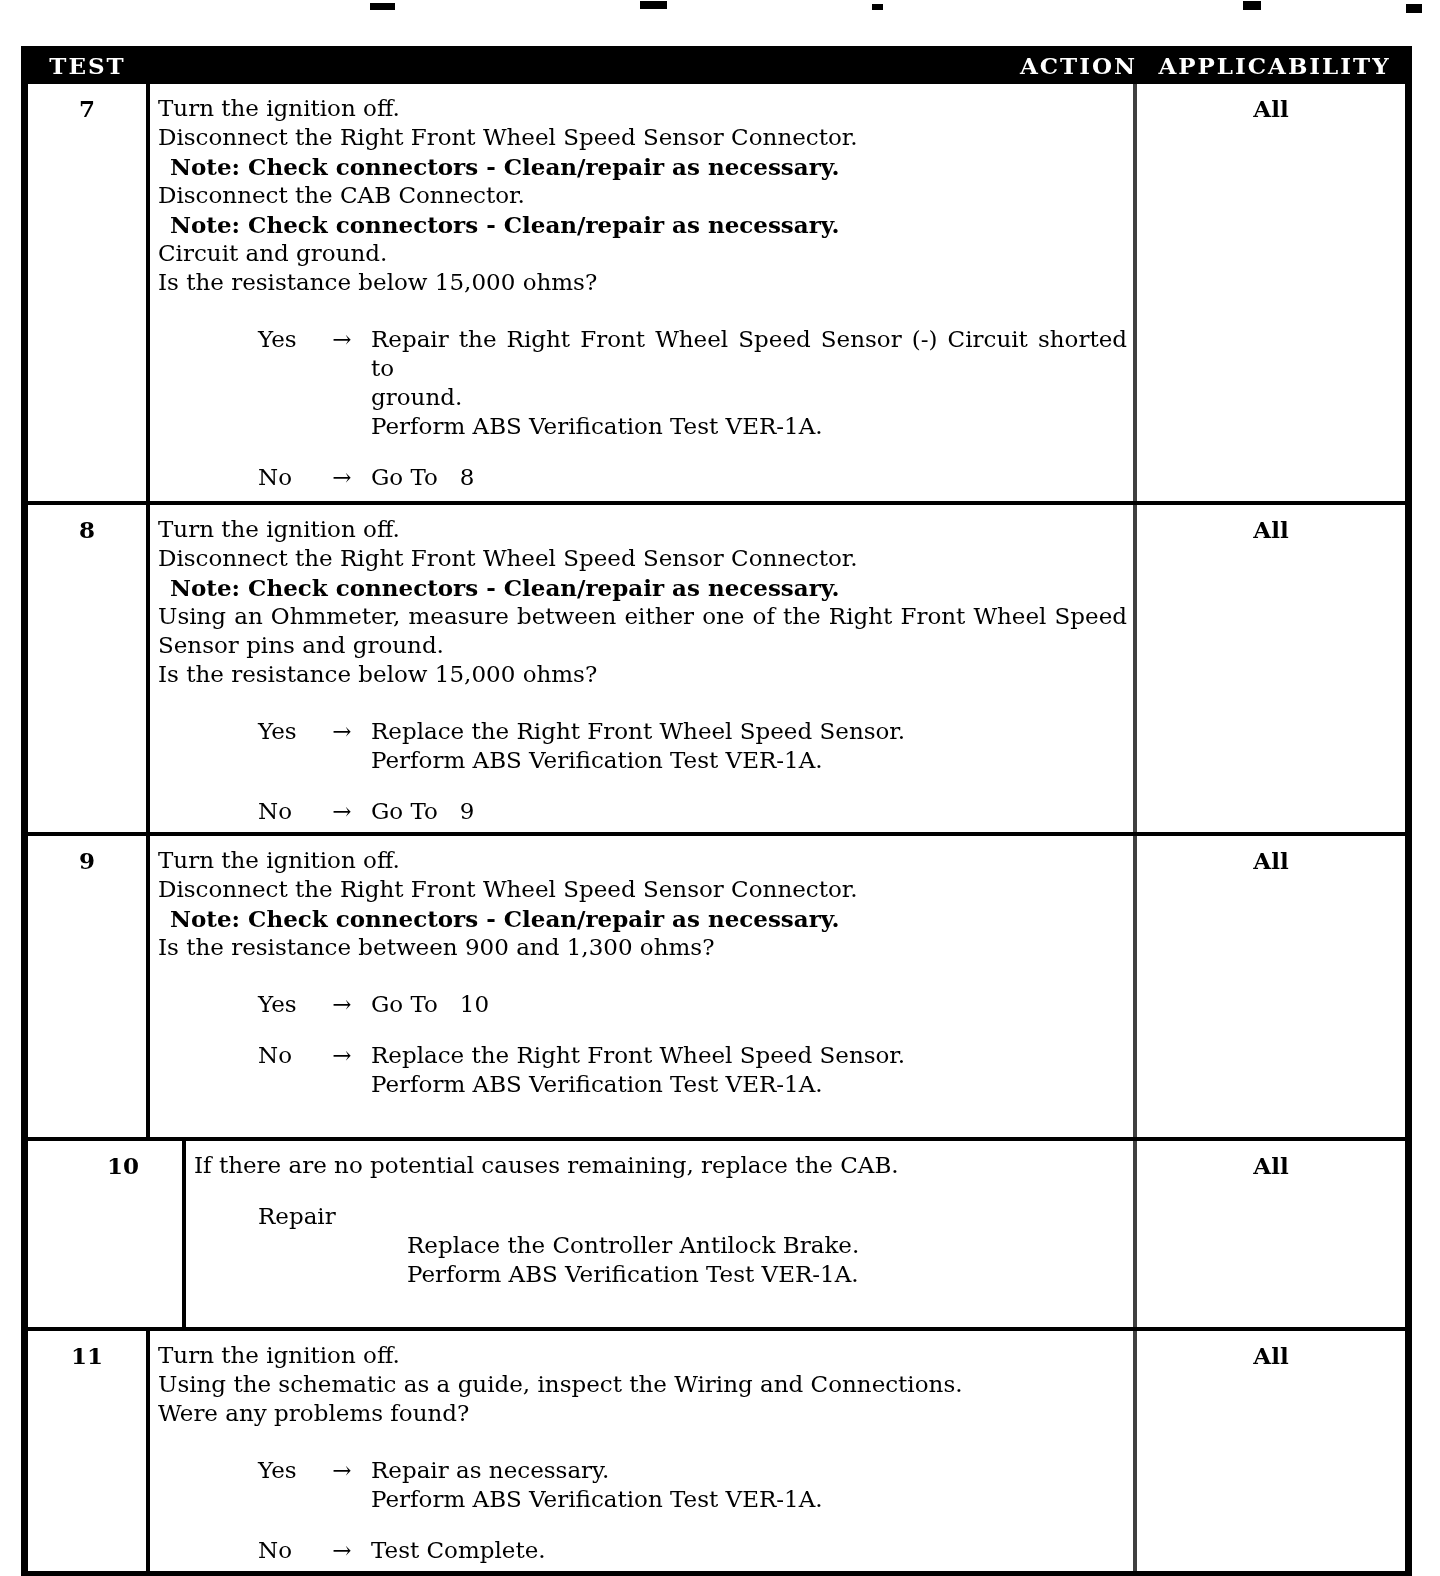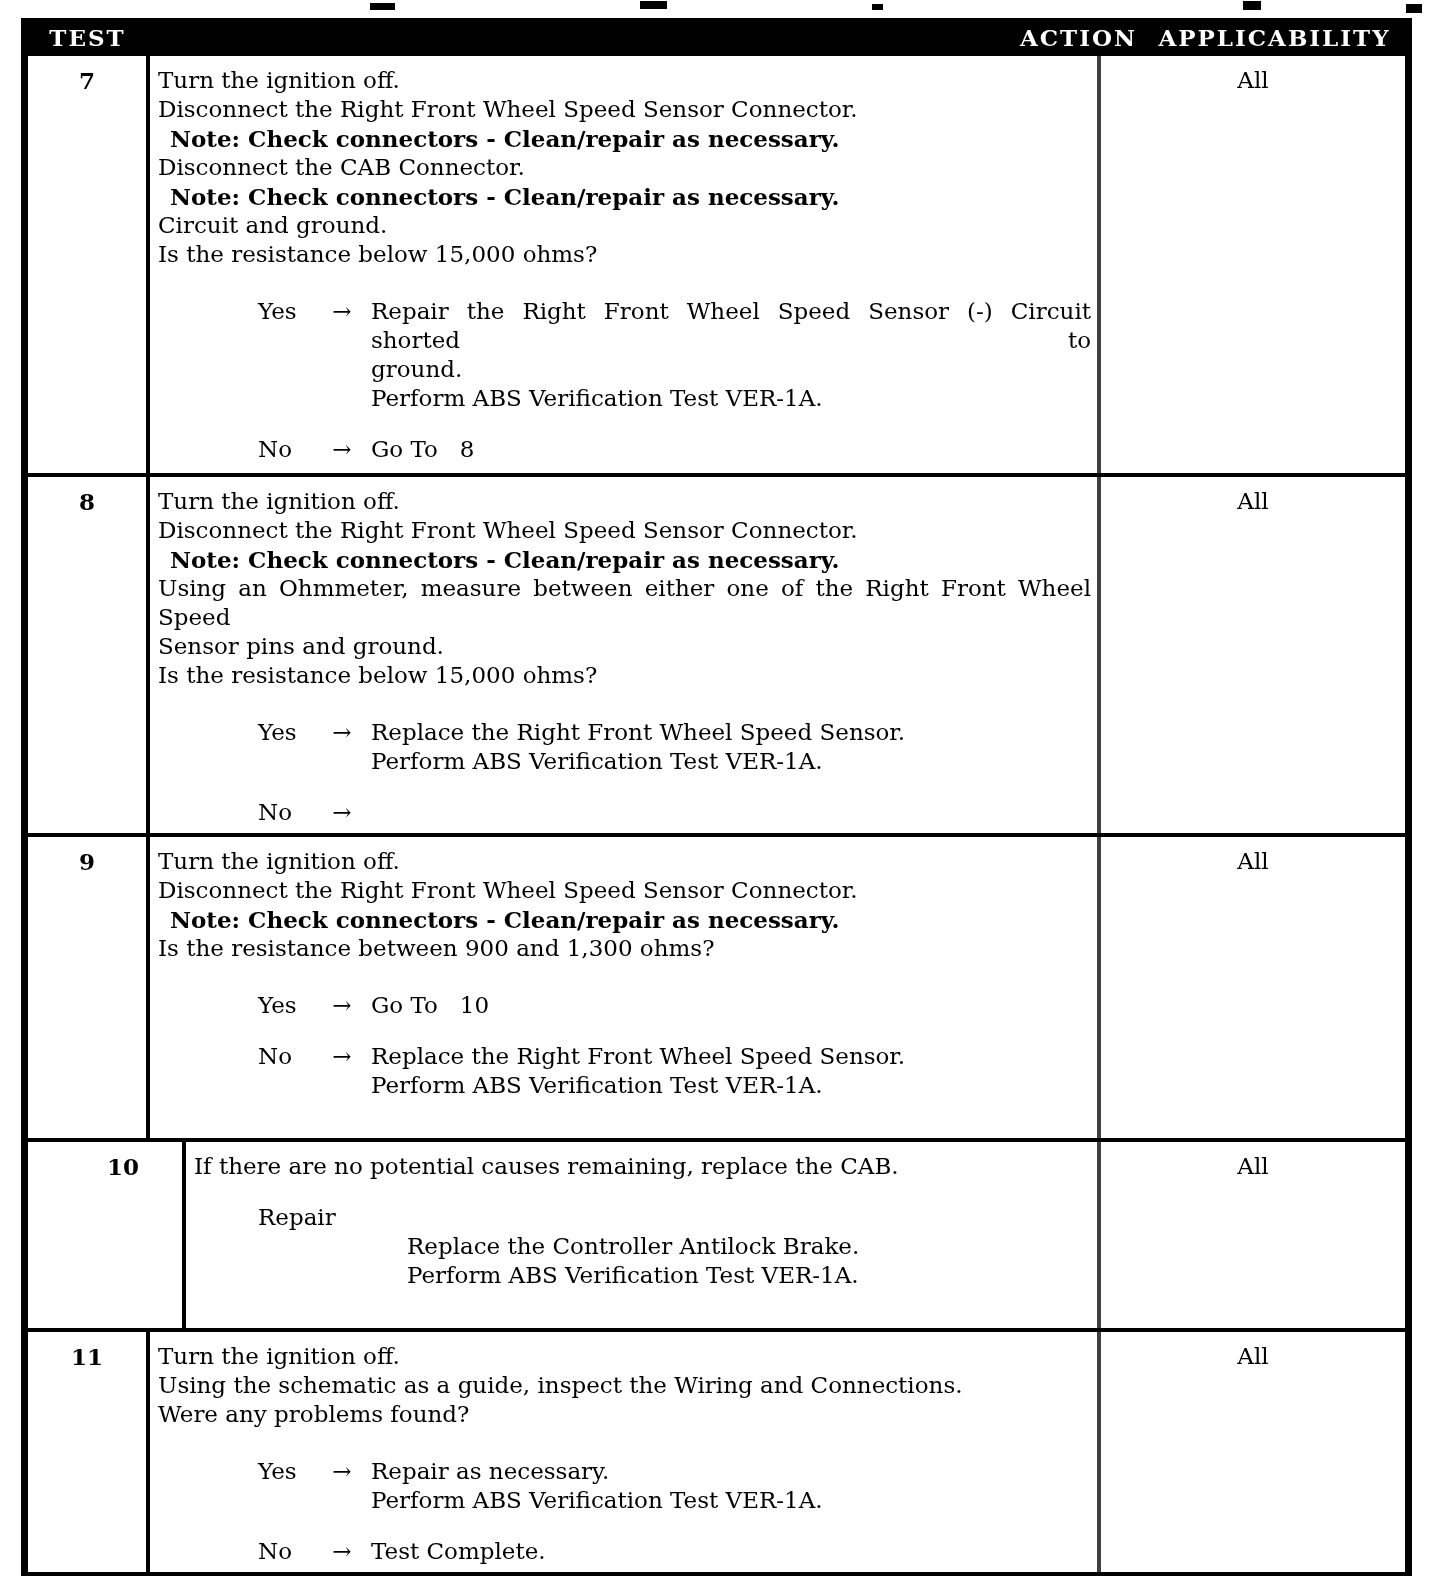--- a/index.html
+++ b/index.html
@@ -9,21 +9,21 @@
     font-family: "DejaVu Serif", serif;
     font-size: 23px; line-height: 29px; color: #000;
     overflow: hidden;
   }
   .page { position: absolute; left: 21px; top: 18px; width: 1391px; }
 
   
   .header-bar {
     display: flex; align-items: center;
     background: #000; color: #fff; height: 38px;
-    font-weight: bold; letter-spacing: 2px;
+    font-weight: bold; letter-spacing: 2px; margin-top: 28px;
   }
   .h-test   { width: 133px; text-align: center; }
   .h-action { flex: 1; text-align: right; }
   .h-appl   { width: 275px; text-align: center; }
 
   
   .t-body {
     border-left: 7px solid #000;
     border-right: 7px solid #000;
     border-bottom: 8px solid #000;
@@ -38,22 +38,22 @@
 
   .cell-test {
     width: 122px; border-right: 4px solid #000;
     text-align: center; padding-top: 10px; font-weight: bold;
   }
   .cell-action {
     flex: 1; border-right: 4px solid #404040;
     padding: 10px 6px 6px 8px;
   }
   .cell-appl {
-    width: 304px; text-align: center;
-    padding-top: 10px; font-weight: normal;
+    width: 268px; text-align: center;
+    padding-top: 10px; font-weight: bold;
   }
 
   .line { white-space: pre-wrap; }
   .line.bold { font-weight: bold; margin-left: 12px; }
   .line.stretch, .result-line.stretch { text-align: justify; text-align-last: justify; }
 
   .decision { display: flex; margin-left: 100px; }
   .gap-lg { margin-top: 28px; }
   .gap-md { margin-top: 22px; }
   .d-label { width: 55px; flex: none; }
@@ -134,20 +134,23 @@
             <span class="d-label">Yes</span>
             <span class="d-arrow">→</span>
             <div class="d-results">
               <div class="result-line">Replace the Right Front Wheel Speed Sensor.</div>
               <div class="result-line">Perform ABS Verification Test VER-1A.</div>
             </div>
           </div>
           <div class="decision gap-md">
             <span class="d-label">No</span>
             <span class="d-arrow">→</span>
+            <div class="d-results">
+              <div class="result-line">Go To   9</div>
+            </div>
           </div>
         </div>
         <div class="cell-appl"><span>All</span></div>
       </div>
       <div class="row">
         <div class="cell-test"><span>9</span></div>
         <div class="cell-action">
           <div class="block-p">
             <div class="line">Turn the ignition off.</div>
             <div class="line">Disconnect the Right Front Wheel Speed Sensor Connector.</div>

